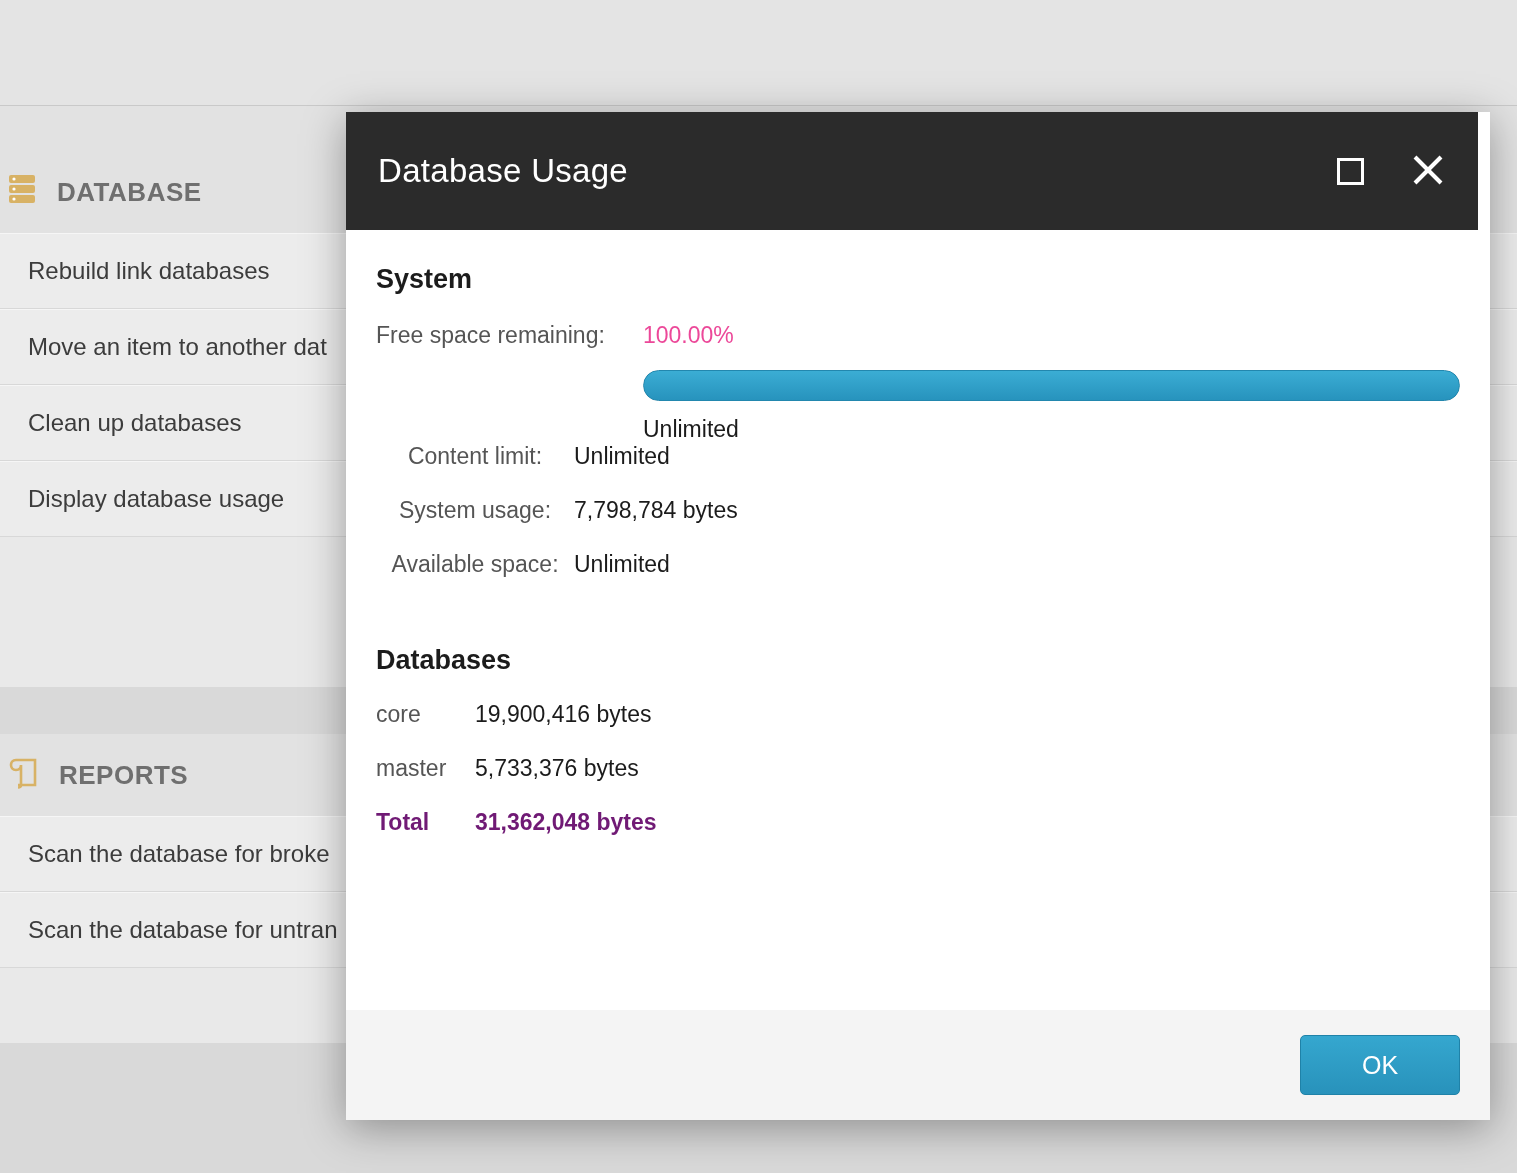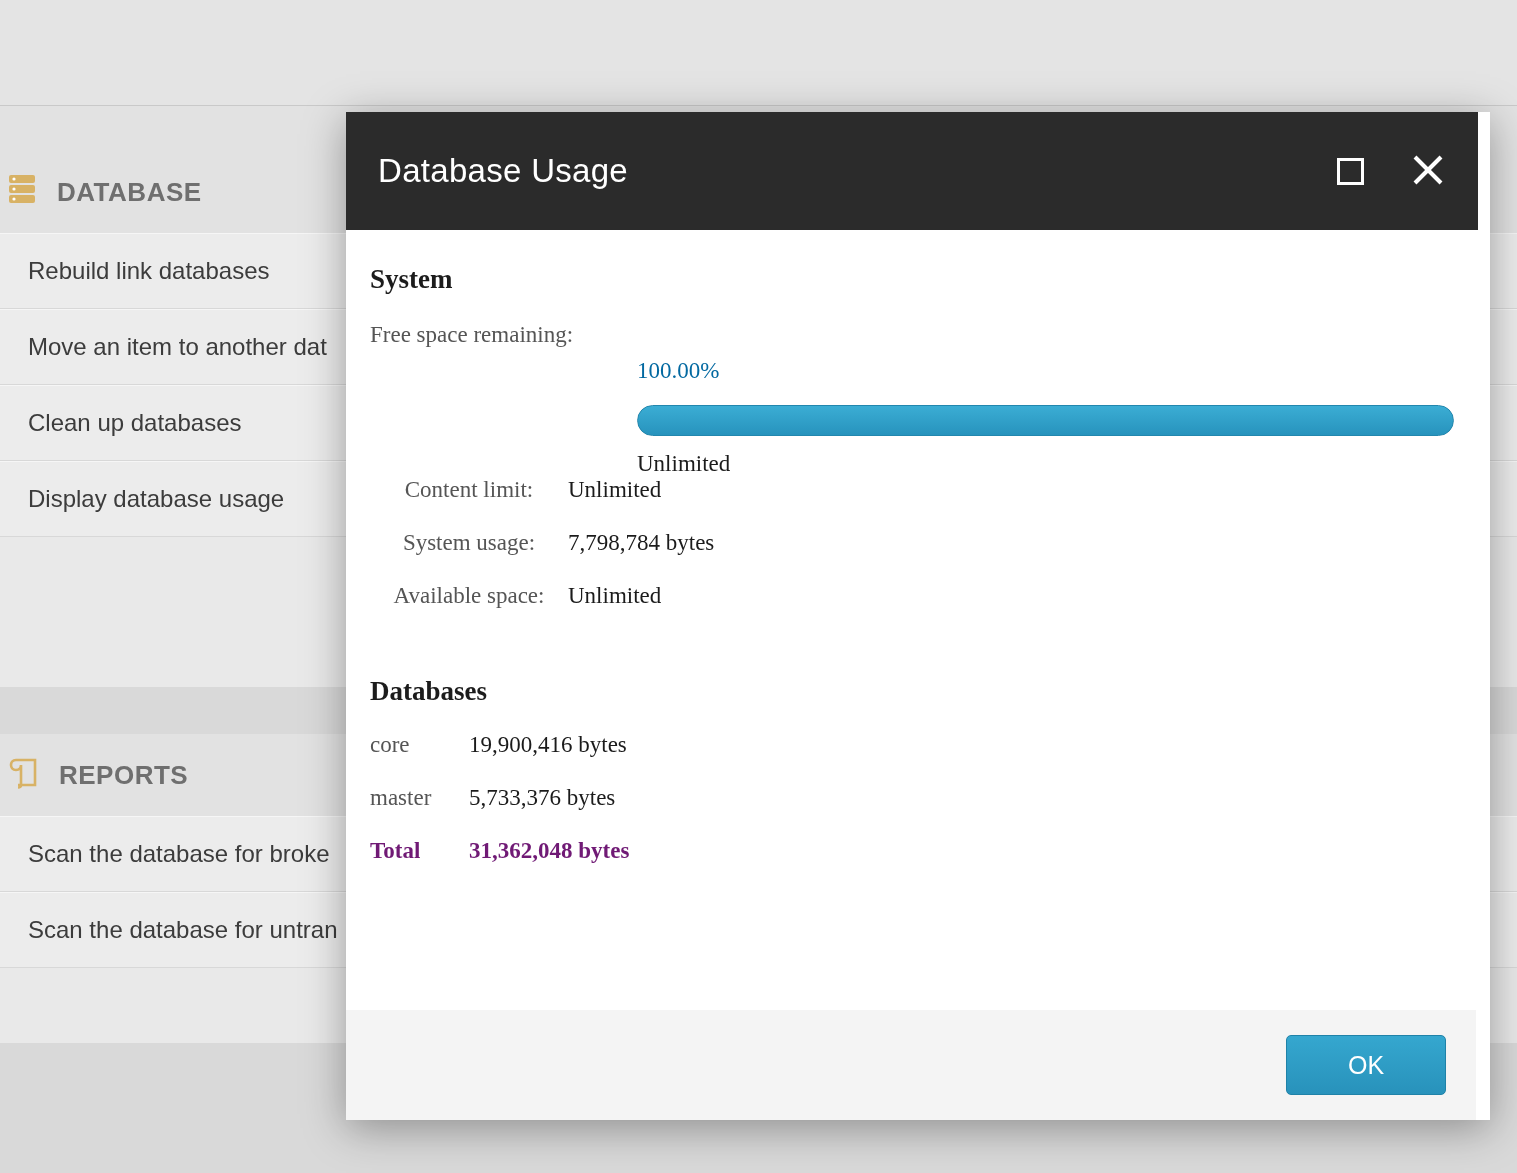--- a/index.html
+++ b/index.html
@@ -49,32 +49,32 @@
   }
   .hdr-btn {
     background:none; border:none; cursor:pointer; display:flex;
     align-items:center; justify-content:center; padding:0;
   }
   .maximize-box { width:27px; height:27px; border:3px solid #ffffff; }
   .hdr-btn + .hdr-btn { margin-left:46px; }
 
   .dialog-body {
     position:absolute; left:0; right:0; top:118px; bottom:110px;
-    padding:0 24px; overflow:hidden;font-family:Liberation Serif, serif;
+    padding:0 30px; overflow:hidden;
   }
   .h-section {
     font-size:27px; font-weight:600; color:#1c1c1c;
   }
   .h-system { margin-top:34px; margin-bottom:27px; }
   .h-content { margin-top:42px; margin-bottom:27px; }
   .h-databases { margin-top:67px; margin-bottom:25px; }
 
   .free-row { display:flex; font-size:23px; margin-bottom:21px; }
   .free-row .lbl { width:267px; color:#555555; }
-  .free-row .val { color:#0369a1;margin-top:36px; }
+  .free-row .val { color:#ec4899; }
 
   .progress-wrap {
     margin-left:267px; width:817px; height:31px;
     background:#e8e8e8; border-radius:16px; overflow:hidden;
   }
   .progress-fill {
     height:100%; border-radius:16px;
     background:linear-gradient(#3badd4, #2793bd);
     border:1px solid #2287ae;
   }
@@ -85,21 +85,21 @@
   .kv-row { display:flex; font-size:23px; margin-bottom:27px; }
   .kv-row .lbl { width:198px; color:#555555;text-align:center; }
   .kv-row .val { color:#1b1b1b; }
 
   .db-row { display:flex; font-size:23px; margin-bottom:27px; }
   .db-row .lbl { width:99px; color:#555555; }
   .db-row .val { color:#1b1b1b; }
   .db-row.total .lbl, .db-row.total .val { font-weight:bold; color:#701a75; }
 
   .dialog-footer {
-    position:absolute; left:0; right:14px; bottom:0; height:110px;
+    position:absolute; left:0; right:0; bottom:0; height:110px;
     background:#f4f4f4;
   }
   .ok-button {
     position:absolute; right:30px; top:25px; width:160px; height:60px;
     background:linear-gradient(#35a7cf, #2892bb);
     border:1px solid #1f82a8; border-radius:5px;
     color:#ffffff; font-size:25px; font-family:"Liberation Sans", sans-serif;
     cursor:pointer;
   }
 </style>

